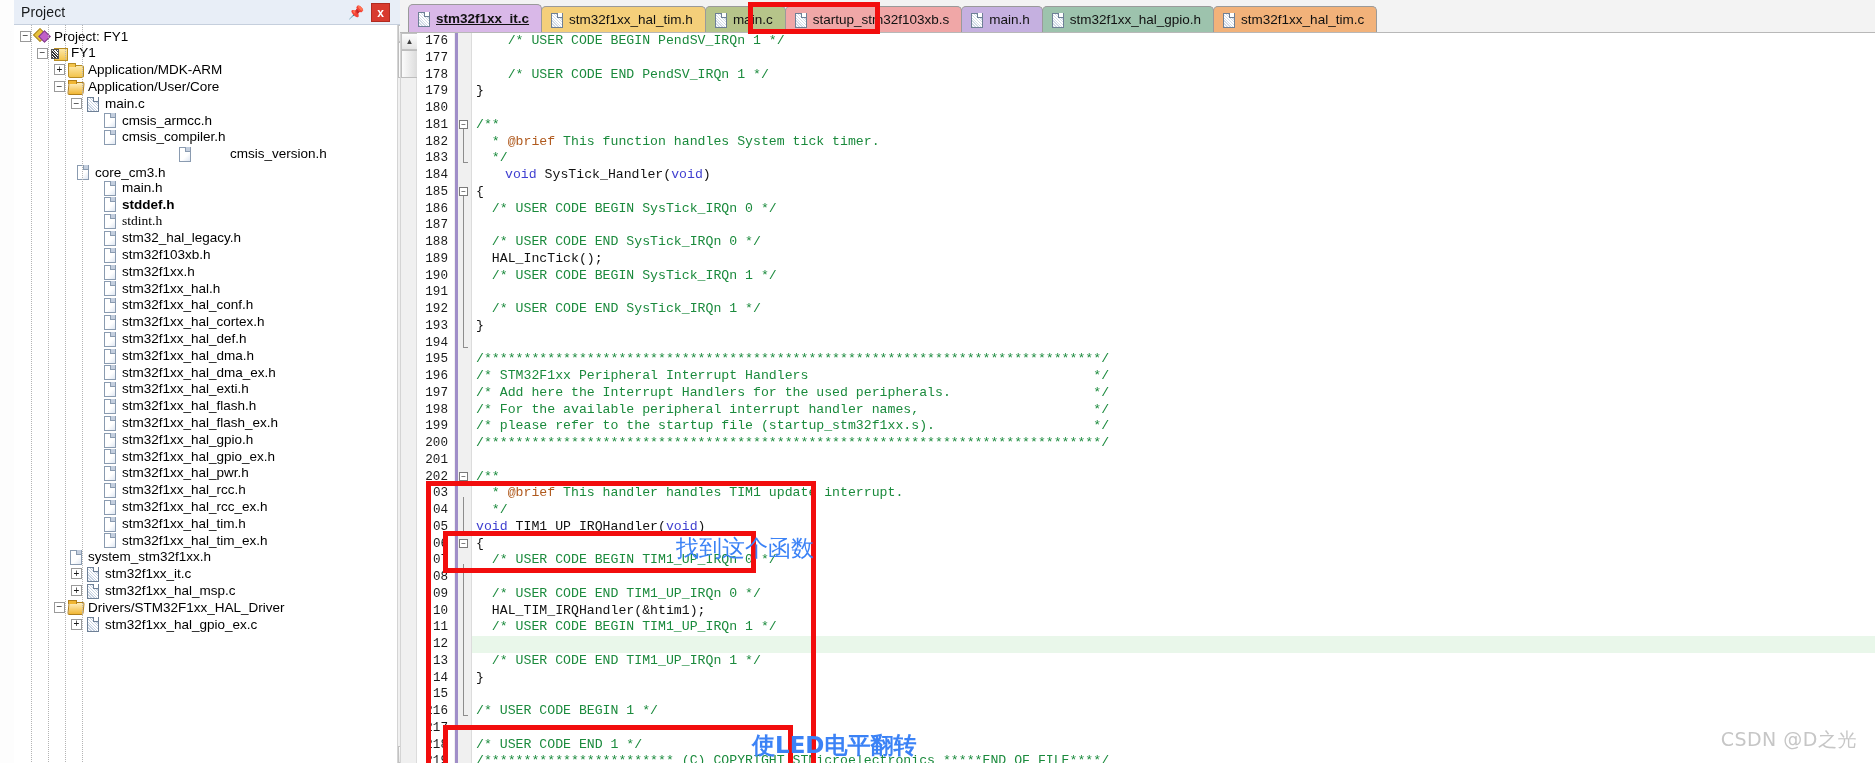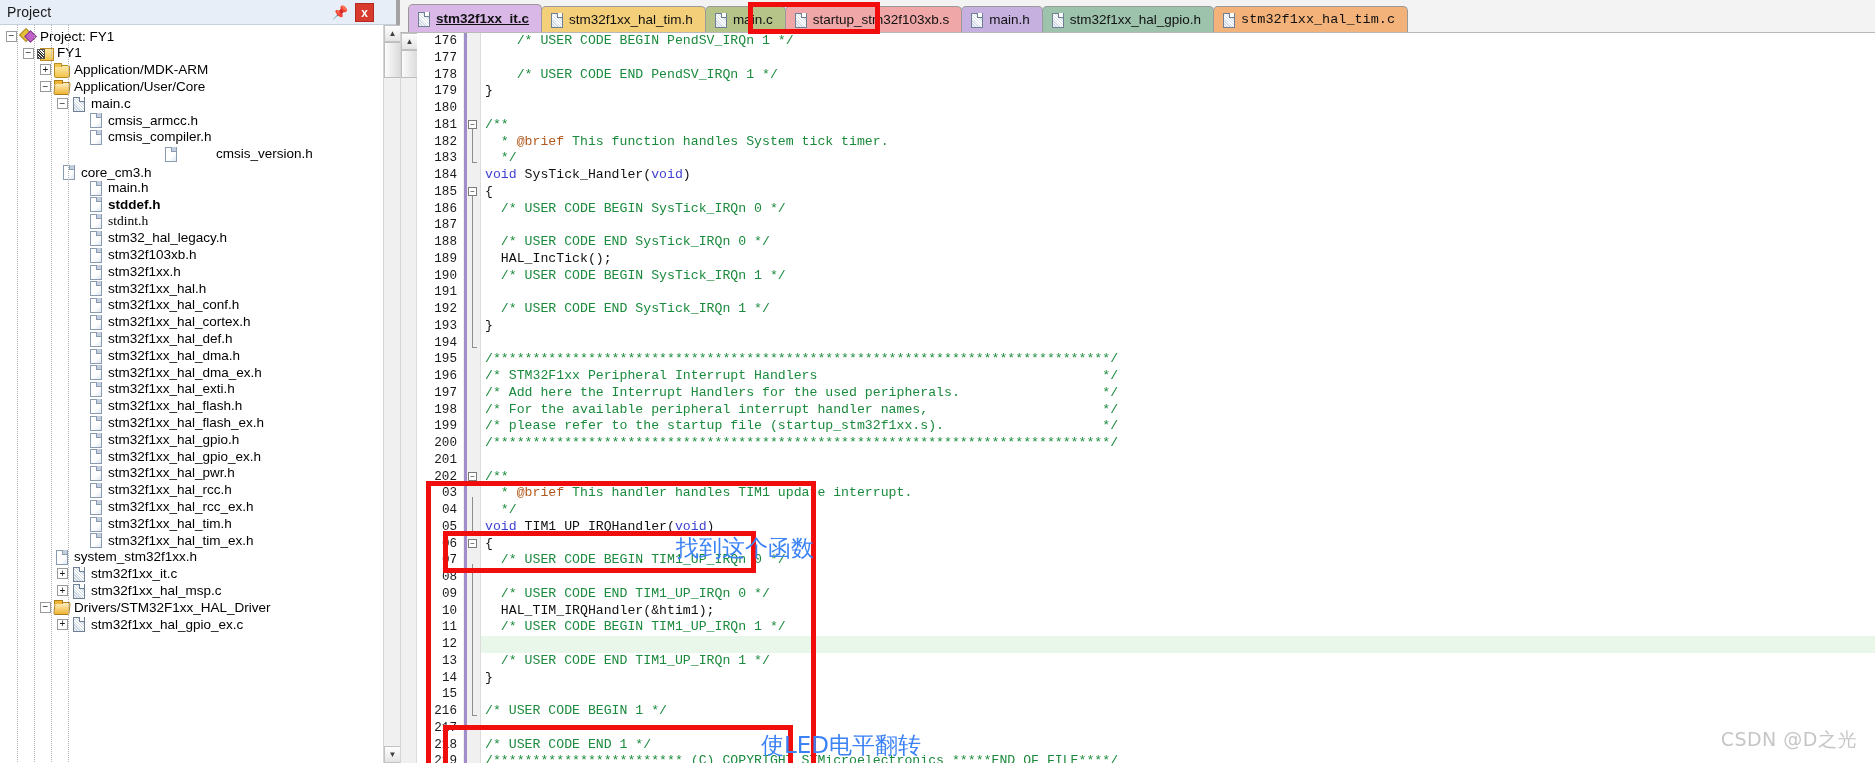--- a/index.html
+++ b/index.html
@@ -7,22 +7,22 @@
     margin: 0; padding: 0;
     width: 1875px; height: 763px;
     overflow: hidden;
     background: #ffffff;
     font-family: "Liberation Sans", sans-serif;
   }
   #app { position: relative; width: 1875px; height: 763px; background: #fdfdfd; }
 
   
   #project-panel {
-    position: absolute; left: 0; top: 0; width: 400px; height: 763px;
-    background: #ffffff; border-right: 4px solid #a3a3a3;
+    position: absolute; left: 14px; top: 0; width: 400px; height: 763px;
+    background: #ffffff; border-right: 2px solid #a3a3a3;
   }
   #project-titlebar {
     position: relative; height: 25px; background: #e8eef7;
     border-bottom: 1px solid #c5cfdd;
     display: flex; align-items: center;
   }
   #project-title {
     font-size: 14px; color: #17191b; padding-left: 7px; letter-spacing: .1px;
   }
   .tb-btn {
@@ -173,21 +173,21 @@
   #editor-body {
     position: absolute; left: 0; top: 33px; right: 0; bottom: 0;
     background: #ffffff; display: flex;
   }
   #ed-leftscroll {
     width: 17px; background: #f0f0f0; border-right: 1px solid #dcdcdc;
     position: relative;
   }
   #ed-leftscroll .sb-thumb { top: 17px; height: 28px; }
   #gutter {
-    width: 46px; background: #ffffff; position: relative;
+    width: 37px; background: #ffffff; position: relative;
     border-right: 0px; flex: 0 0 auto;
   }
   #fold-col {
     width: 18px; background: #f0f0f0; position: relative; flex: 0 0 auto;
     border-right: 1px solid #dcdcdc;
   }
   #code-col { flex: 1 1 auto; position: relative; overflow: hidden; background:#fff;}
 
   .crow {
     height: 16.75px; line-height: 16.75px; white-space: pre;
@@ -467,21 +467,21 @@
           <span class="tlabel">startup_stm32f103xb.s</span>
         </div>
         <div class="tab" style="background: rgb(197, 176, 224);">
           <span class="tico"></span>
           <span class="tlabel">main.h</span>
         </div>
         <div class="tab" style="background: rgb(157, 195, 173);">
           <span class="tico"></span>
           <span class="tlabel">stm32f1xx_hal_gpio.h</span>
         </div>
-        <div class="tab" style="background: rgb(242, 178, 122); font-family: Liberation Mono, monospace;">
+        <div class="tab" style="background: rgb(242, 178, 122);">
           <span class="tico"></span>
           <span class="tlabel">stm32f1xx_hal_tim.c</span>
         </div>
       </div>
 
     <div id="editor-body">
       <div id="ed-leftscroll" class="vscroll" style="position:relative;left:0;top:0;height:100%;">
         <div class="sb-arrow">▲</div>
         <div class="sb-thumb"></div>
       </div>
@@ -551,21 +551,21 @@
       <div id="code-col">
           <div class="hl-line" style="top: 603px;"></div>
           <div class="crow" style="padding-left: 4px;"><span class="c-cmt">    /* USER CODE BEGIN PendSV_IRQn 1 */</span></div>
           <div class="crow" style="padding-left: 4px;"><span class="c-txt"></span></div>
           <div class="crow" style="padding-left: 4px;"><span class="c-cmt">    /* USER CODE END PendSV_IRQn 1 */</span></div>
           <div class="crow" style="padding-left: 4px;"><span class="c-txt">}</span></div>
           <div class="crow" style="padding-left: 4px;"><span class="c-txt"></span></div>
           <div class="crow" style="padding-left: 4px;"><span class="c-cmt">/**</span></div>
           <div class="crow" style="padding-left: 4px;"><span class="c-cmt">  * </span><span class="c-brief">@brief</span><span class="c-cmt"> This function handles System tick timer.</span></div>
           <div class="crow" style="padding-left: 4px;"><span class="c-cmt">  */</span></div>
-          <div class="crow" style="padding-left: 4px;"><span class="c-kw">void</span><span class="c-txt"> SysTick_Handler(</span><span class="c-kw">void</span><span class="c-txt">)</span></div>
+          <div class="crow" style="padding-left: 21px; margin-left: 12px;"><span class="c-kw">void</span><span class="c-txt"> SysTick_Handler(</span><span class="c-kw">void</span><span class="c-txt">)</span></div>
           <div class="crow" style="padding-left: 4px;"><span class="c-txt">{</span></div>
           <div class="crow" style="padding-left: 4px;"><span class="c-cmt">  /* USER CODE BEGIN SysTick_IRQn 0 */</span></div>
           <div class="crow" style="padding-left: 4px;"><span class="c-txt"></span></div>
           <div class="crow" style="padding-left: 4px;"><span class="c-cmt">  /* USER CODE END SysTick_IRQn 0 */</span></div>
           <div class="crow" style="padding-left: 4px;"><span class="c-txt">  HAL_IncTick();</span></div>
           <div class="crow" style="padding-left: 4px;"><span class="c-cmt">  /* USER CODE BEGIN SysTick_IRQn 1 */</span></div>
           <div class="crow" style="padding-left: 4px;"><span class="c-txt"></span></div>
           <div class="crow" style="padding-left: 4px;"><span class="c-cmt">  /* USER CODE END SysTick_IRQn 1 */</span></div>
           <div class="crow" style="padding-left: 4px;"><span class="c-txt">}</span></div>
           <div class="crow" style="padding-left: 4px;"><span class="c-txt"></span></div>
@@ -595,20 +595,20 @@
           <div class="crow" style="padding-left: 4px;"><span class="c-cmt">/* USER CODE END 1 */</span></div>
           <div class="crow" style="padding-left: 4px;"><span class="c-cmt">/************************ (C) COPYRIGHT STMicroelectronics *****END OF FILE****/</span></div>
         </div>
     </div>
 
     <div class="redbox" id="rb-outer" style="top: 480.55px; height: 378.55px; left: 26px; width: 390px;"></div>
     <div class="redbox" id="rb-sig" style="top: 530.8px; height: 41.875px; left: 43px; width: 313px;"></div>
     <div class="redbox" id="rb-toggle" style="top: 725.1px; height: 50.25px; left: 43px; width: 350px;"></div>
 
     <div class="ann-cn" id="ann-find" style="left: 276px; top: 532.8px;">找到这个函数</div>
-    <div class="ann-cn" id="ann-toggle" style="left: 361px; top: 730.45px;">使LED电平翻转</div>
+    <div class="ann-cn" id="ann-toggle" style="left: 352px; top: 730.45px; font-weight: bold;">使LED电平翻转</div>
 
     <div id="watermark">CSDN @D之光</div>
   </div>
 
   <div class="redbox" id="rb-tab" style="left: 748px; top: 2px; width: 132px; height: 32px;"></div>
 
 </div>
 
 </body></html>

